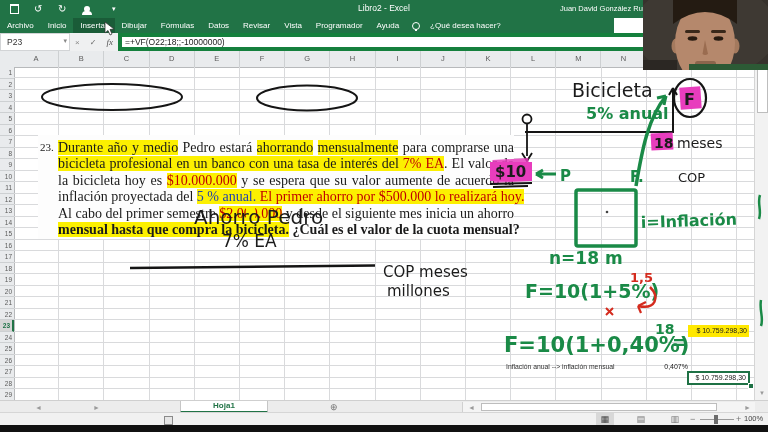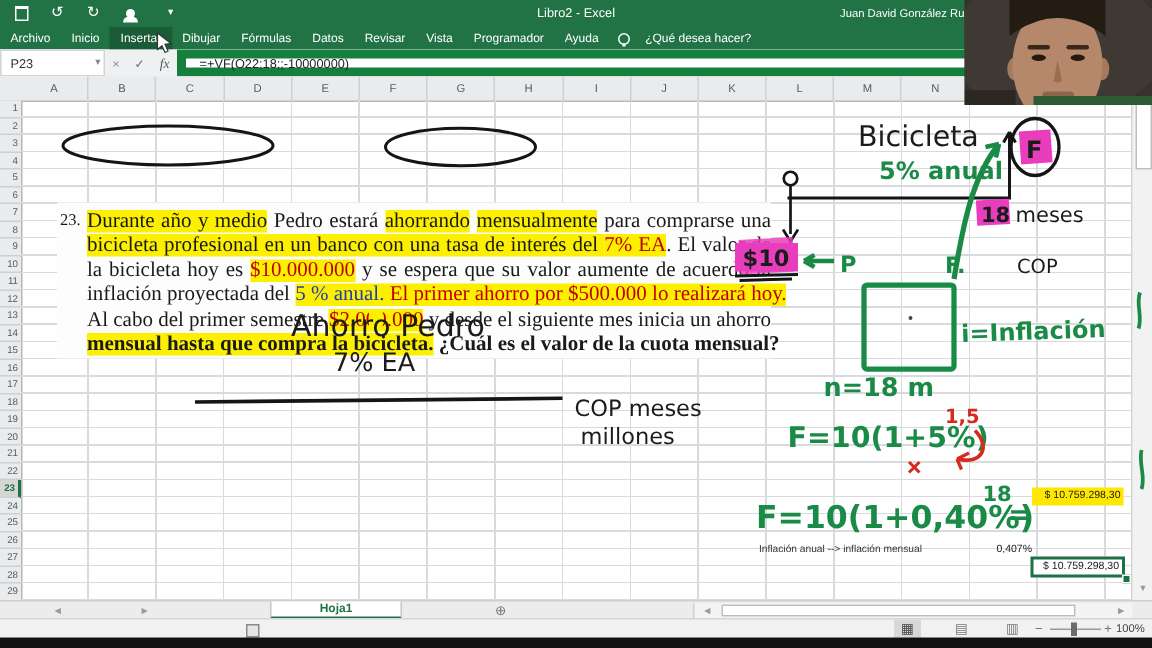--- a/index.html
+++ b/index.html
@@ -6,34 +6,34 @@
   #app{position:relative;width:768px;height:432px;overflow:hidden;background:#fff;
        font-family:"Liberation Sans",sans-serif;-webkit-font-smoothing:antialiased;}
   
   #titlebar{position:absolute;left:0;top:0;width:768px;height:18px;background:#217346;}
   .qat{position:absolute;top:2px;height:14px;display:flex;align-items:center;color:#fff;}
   .qat span{font-size:10px;line-height:14px;}
   #win-title{position:absolute;top:3px;left:300px;width:168px;text-align:center;color:#fff;font-size:8.5px;}
   #user-name{position:absolute;top:4px;left:560px;color:#fff;font-size:7.5px;white-space:nowrap;}
   .save-sq{width:7px;height:7px;border:1px solid #fff;border-top-width:2px;background:transparent;}
   
-  #ribbon{position:absolute;left:0;top:18px;width:768px;height:15px;background:#217346;display:flex;align-items:stretch;}
+  #ribbon{position:absolute;left:0;top:18px;width:614px;height:15px;background:#217346;display:flex;align-items:stretch;}
   .rtab{color:#fff;font-size:8px;line-height:15px;padding:0 7px;white-space:nowrap;}
   .rtab.active{background:#1a5c38;}
   #help-search{display:flex;align-items:center;color:#fff;font-size:8px;gap:10px;padding-left:6px;}
   .bulb{width:6px;height:6px;border:1px solid #fff;border-radius:50%;position:relative;}
   .bulb:after{content:"";position:absolute;left:2px;top:6px;width:2px;height:2px;background:#fff;}
   #cursor-insertar{position:absolute;left:104px;top:21px;z-index:5;}
   
   #fbar{position:absolute;left:0;top:33px;width:768px;height:18px;background:#eff0f1;border-bottom:1px solid #c9cbce;display:flex;align-items:stretch;}
   #namebox{width:62px;background:#fff;border:1px solid #d2d4d6;font-size:8.5px;color:#333;display:flex;align-items:center;padding-left:6px;position:relative;}
   #namebox .dd{position:absolute;right:2px;top:3px;font-size:7px;color:#888;}
   #fbtns{width:48px;display:flex;align-items:center;justify-content:space-around;color:#8a8a8a;font-size:8px;}
   #fbtns .fx{font-family:"Liberation Serif",serif;font-style:italic;font-size:9px;color:#555;}
-  #finput{flex:1;background:#fff;border:6px solid #15803d;font-size:8.5px;color:#222;display:flex;align-items:center;padding-left:9px;}
+  #finput{flex:1;background:#fff;border:4px solid #15803d;font-size:8.5px;color:#222;display:flex;align-items:center;padding-left:3px;}
   #fexpand{width:14px;color:#888;font-size:8px;display:flex;align-items:center;justify-content:center;}
   
   #sheet{position:absolute;left:0;top:51px;width:768px;height:349px;background:#fff;}
   #corner{position:absolute;left:0;top:0;width:14px;height:16px;background:#e9ebed;border-right:1px solid #b7b9bb;border-bottom:1px solid #b7b9bb;}
   #colheads{position:absolute;left:14px;top:0;width:740px;height:16px;overflow:hidden;display:flex;background:#e9ebed;border-bottom:1px solid #b7b9bb;}
   .colhead{width:45.2px;flex:0 0 45.2px;text-align:center;font-size:7.5px;color:#5a5a5a;line-height:15px;border-right:1px solid #cdd0d2;box-sizing:border-box;}
   #rowheads{position:absolute;left:0;top:16px;width:14px;height:333px;background:#e9ebed;border-right:1px solid #b7b9bb;overflow:hidden;}
   .rowhead{height:11.5px;box-sizing:border-box;font-size:6.5px;color:#5a5a5a;text-align:right;padding-right:2px;line-height:11.5px;border-bottom:1px solid #cdd0d2;}
   .rowhead.sel{background:#d6d6d6;color:#1e7145;border-right:2px solid #217346;font-weight:bold;}
   #grid{position:absolute;left:14px;top:16px;width:740px;height:333px;background:

